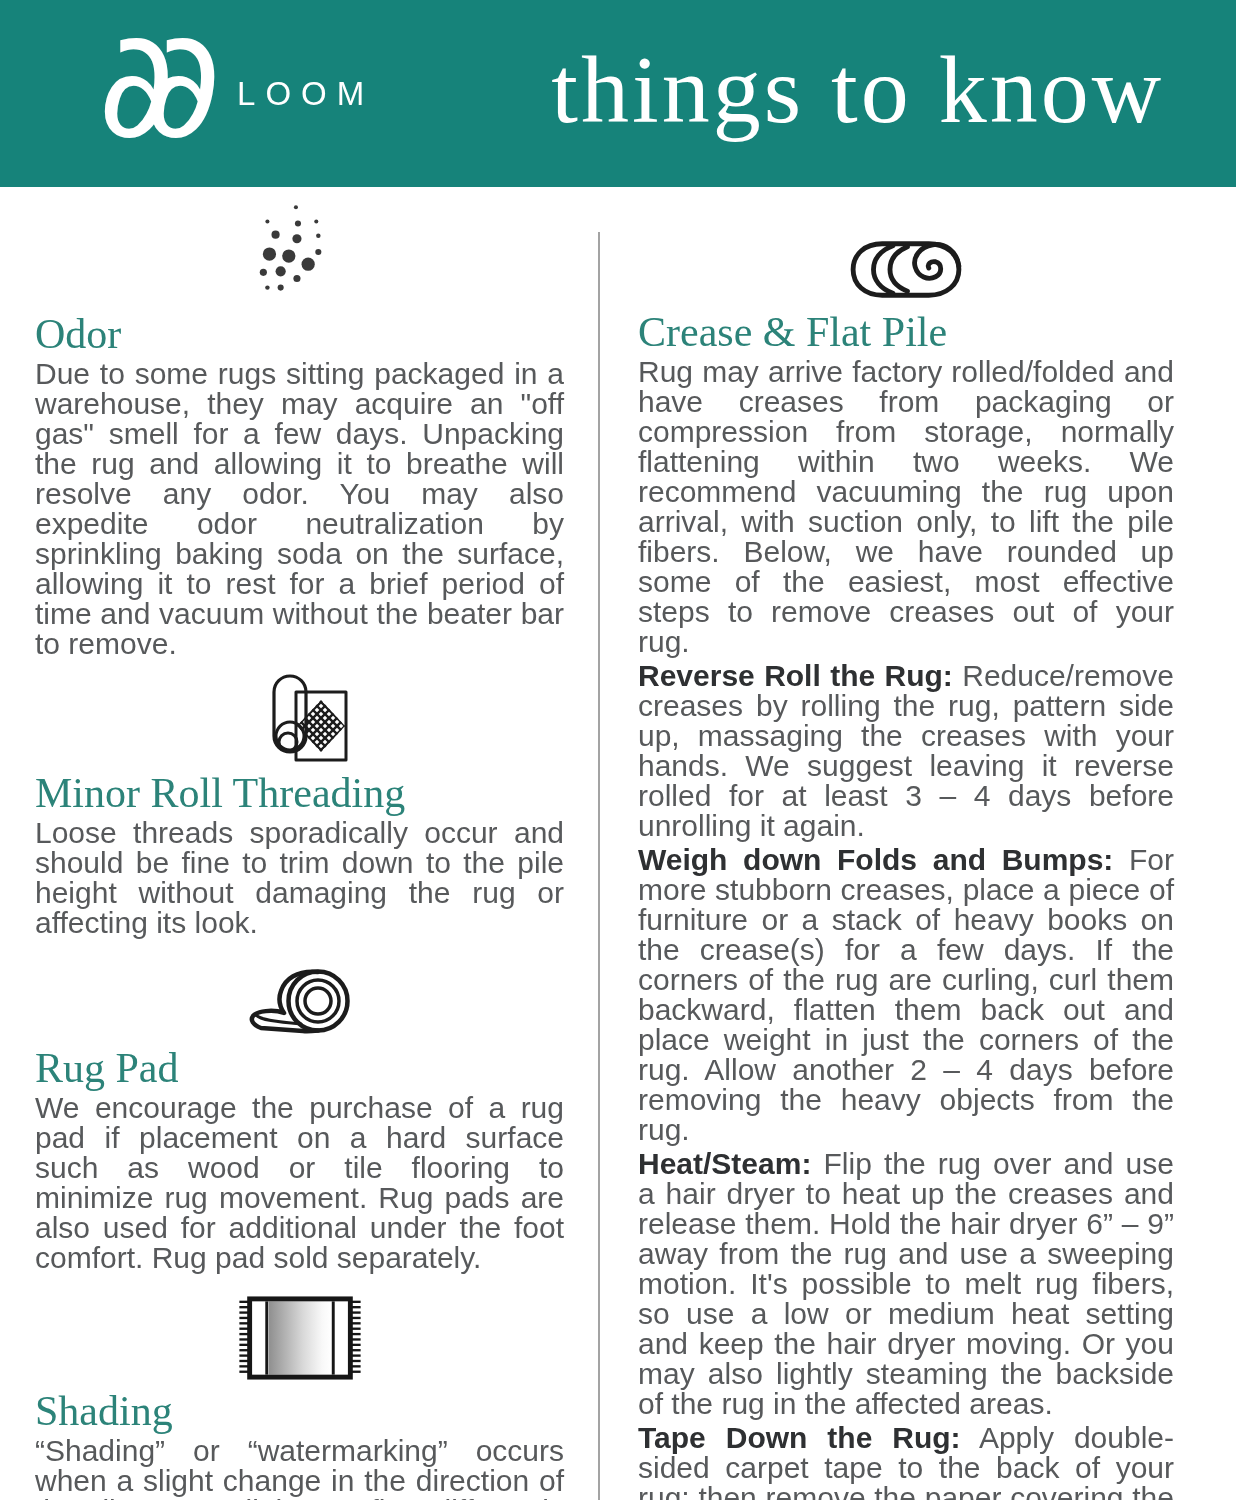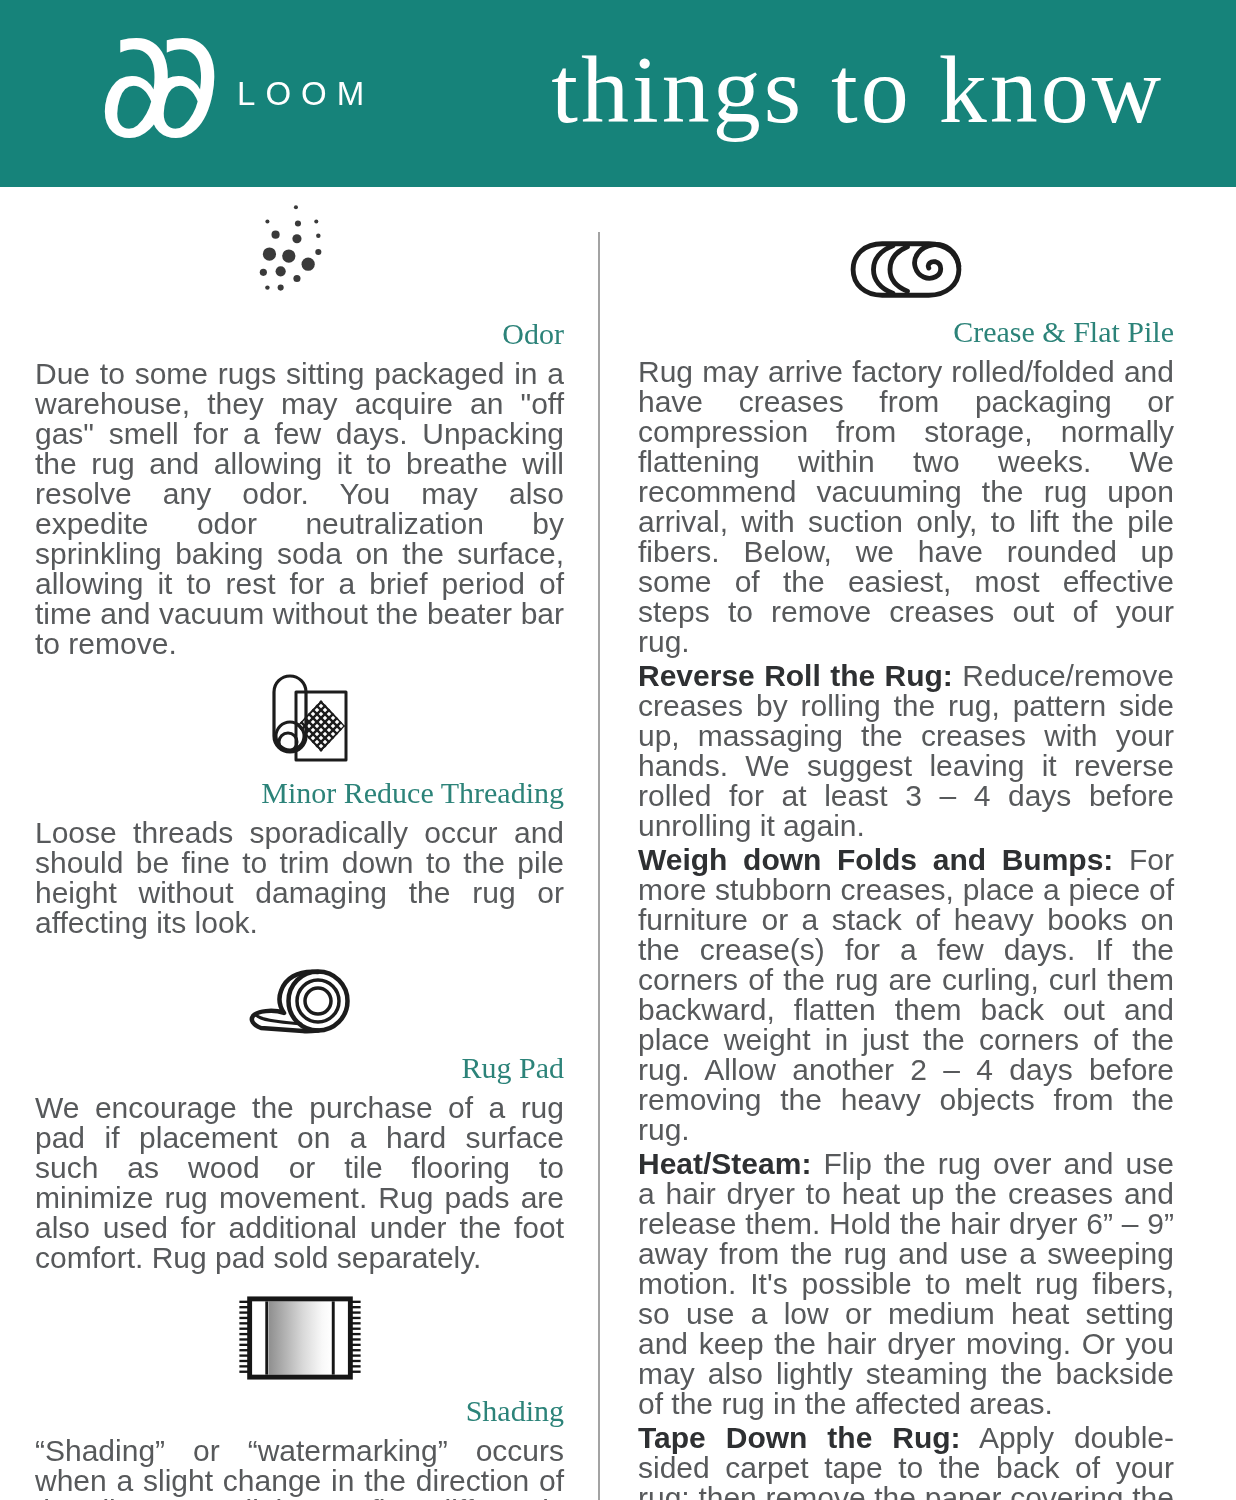--- a/index.html
+++ b/index.html
@@ -31,22 +31,22 @@
   
   .content { display:flex; align-items:stretch; }
   .col { box-sizing:border-box; }
   .col-left  { width:598px; padding:0 34px 0 35px; }
   .col-right { width:600px; padding:0 26px 0 38px; }
   .divider { width:2px; background:#a3a3a3; margin-top:45px; }
 
   .icon-row { display:flex; justify-content:center; }
   h2.sec {
     font-family:"Liberation Serif", serif; font-weight:400;
-    color:#2c8379; font-size:30px; line-height:42px;
-    text-align:right; margin:8px 0 4px;
+    color:#2c8379; font-size:42px; line-height:42px;
+    text-align:left; margin:8px 0 4px;
   }
   p.body {
     font-size:30px; line-height:30px; color:#57595b;
     text-align:justify; margin:4px 0 0;
   }
   .tip { margin-top:35px; }
   .tip strong { color:#2e3032; }
   .mt-dots  { margin-top:14px; }
   .mt-roll  { margin-top:13px; }
   .mt-pad   { margin-top:25px; }
@@ -116,21 +116,21 @@
             <line x1="99" y1="26" x2="43" y2="82"></line>
           <line x1="107" y1="26" x2="51" y2="82"></line>
             <line x1="115" y1="26" x2="59" y2="82"></line>
           <line x1="123" y1="26" x2="67" y2="82"></line>
         </g>
         <rect x="24" y="4" width="32" height="76" rx="16" class="ln" stroke-width="3.2" fill="#ffffff"></rect>
         <circle cx="40" cy="64" r="14" class="ln" stroke-width="3" fill="#ffffff"></circle>
         <circle cx="38" cy="70" r="9" class="ln" stroke-width="3" fill="#ffffff"></circle>
       </svg>
     </div>
-    <h2 class="sec">Minor Reduce Threading</h2>
+    <h2 class="sec">Minor Roll Threading</h2>
     <p class="body">Loose threads sporadically occur and should be fine to trim down to the pile height without damaging the rug or affecting its look.</p>
 
     <div class="icon-row mt-pad">
       <svg width="110" height="76" viewBox="0 0 110 76">
         <path class="ln" stroke-width="4.5" fill="#ffffff" d="M73,9 C52,7 40,16 36,28 C33,36 35,44 39,50 C28,46 12,48 8,53 C5,57 8,62 16,65 L58,68 C63,68.5 68,68 73,67.5"></path>
         <path class="ln" stroke-width="3" d="M11,52 C15,57 32,59 56,61"></path>
         <circle cx="73" cy="38" r="29.5" class="ln" stroke-width="4.5" fill="#ffffff"></circle>
         <circle cx="73" cy="38" r="21" class="ln" stroke-width="3.5" fill="#ffffff"></circle>
         <circle cx="73" cy="38" r="13" class="ln" stroke-width="3.5" fill="#ffffff"></circle>
       </svg>

